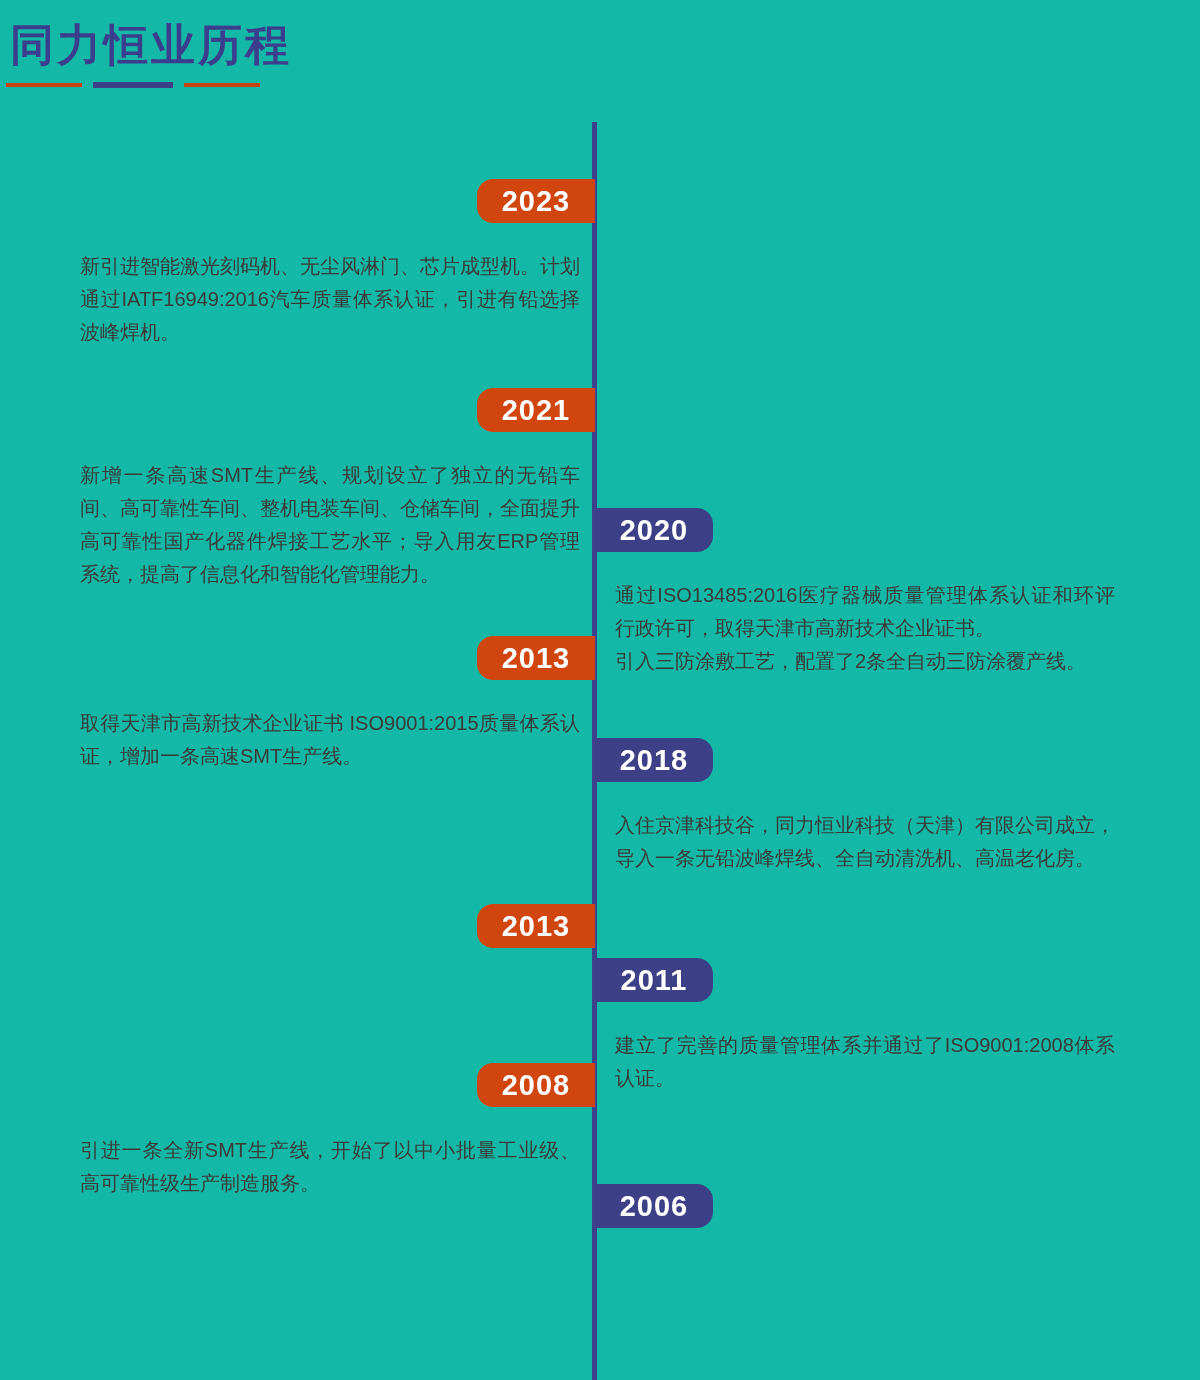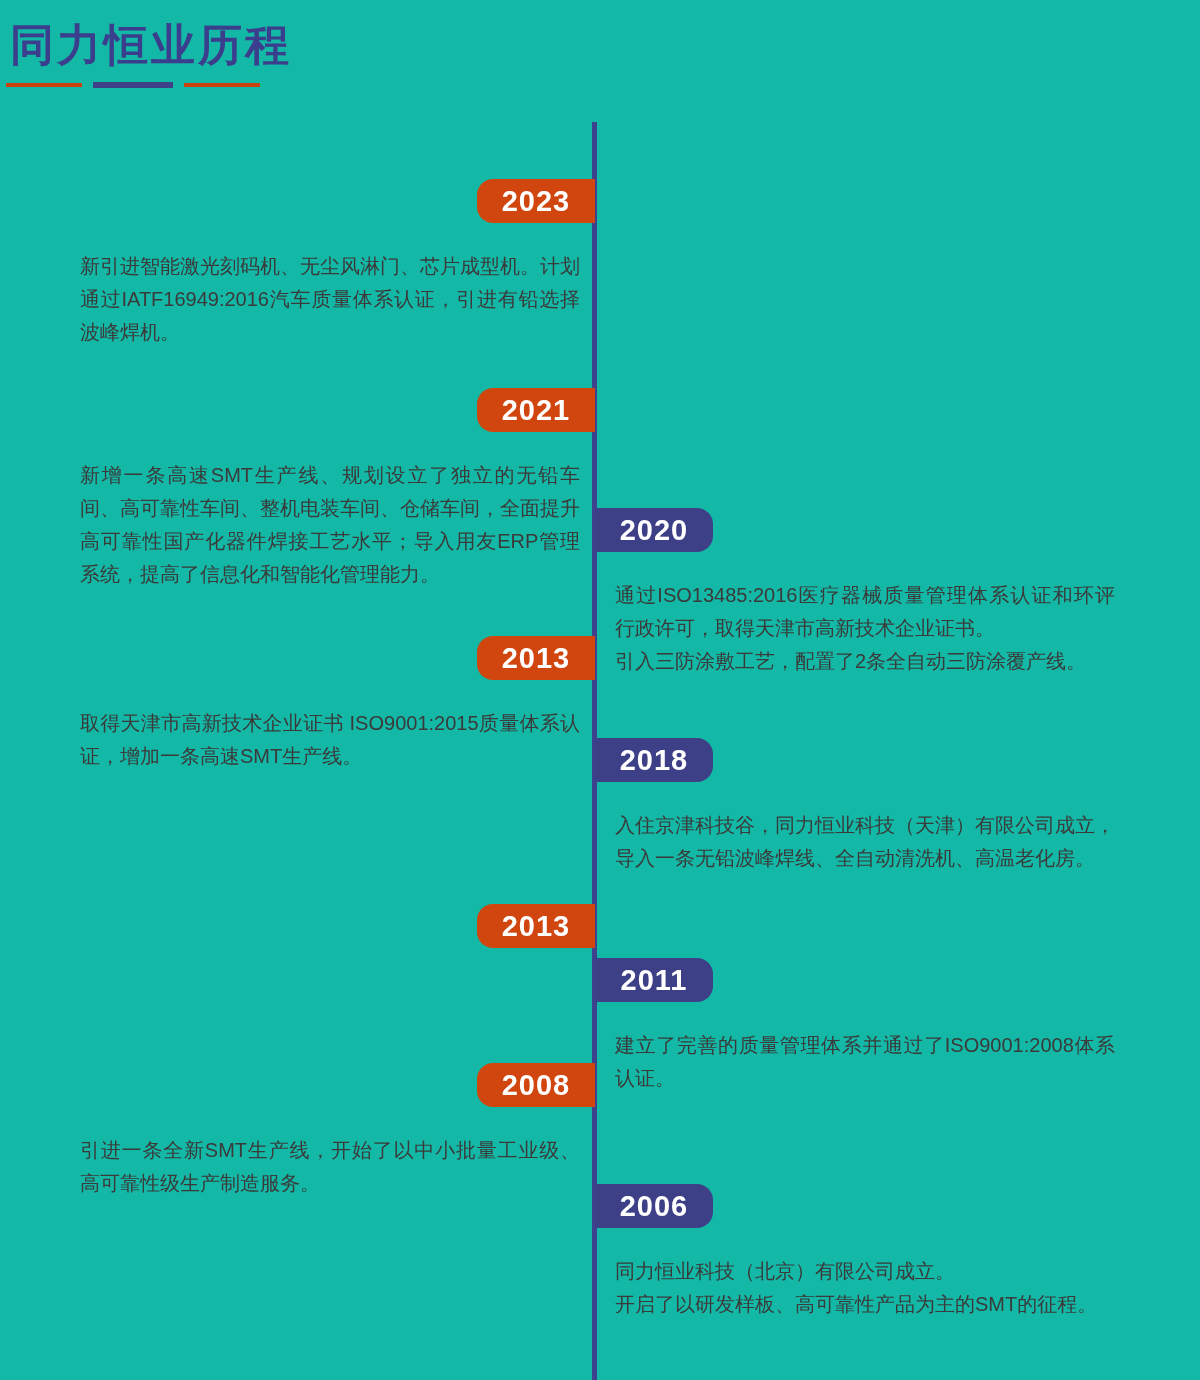--- a/index.html
+++ b/index.html
@@ -115,17 +115,15 @@
     <div class="entry-text">建立了完善的质量管理体系并通过了ISO9001:2008体系认证。</div>
   </div>
 
   <div class="entry entry-left" style="top:1063px">
     <div class="badge">2008</div>
     <div class="entry-text">引进一条全新SMT生产线，开始了以中小批量工业级、高可靠性级生产制造服务。</div>
   </div>
 
   <div class="entry entry-right" style="top:1184px">
     <div class="badge">2006</div>
-    <div class="entry-text">同力恒业科技（北京）有限公司成立。
-开启了以研发样板、高可靠性产品为主的SMT的征程。</div>
   </div>
 
 </div>
 
 </body></html>

